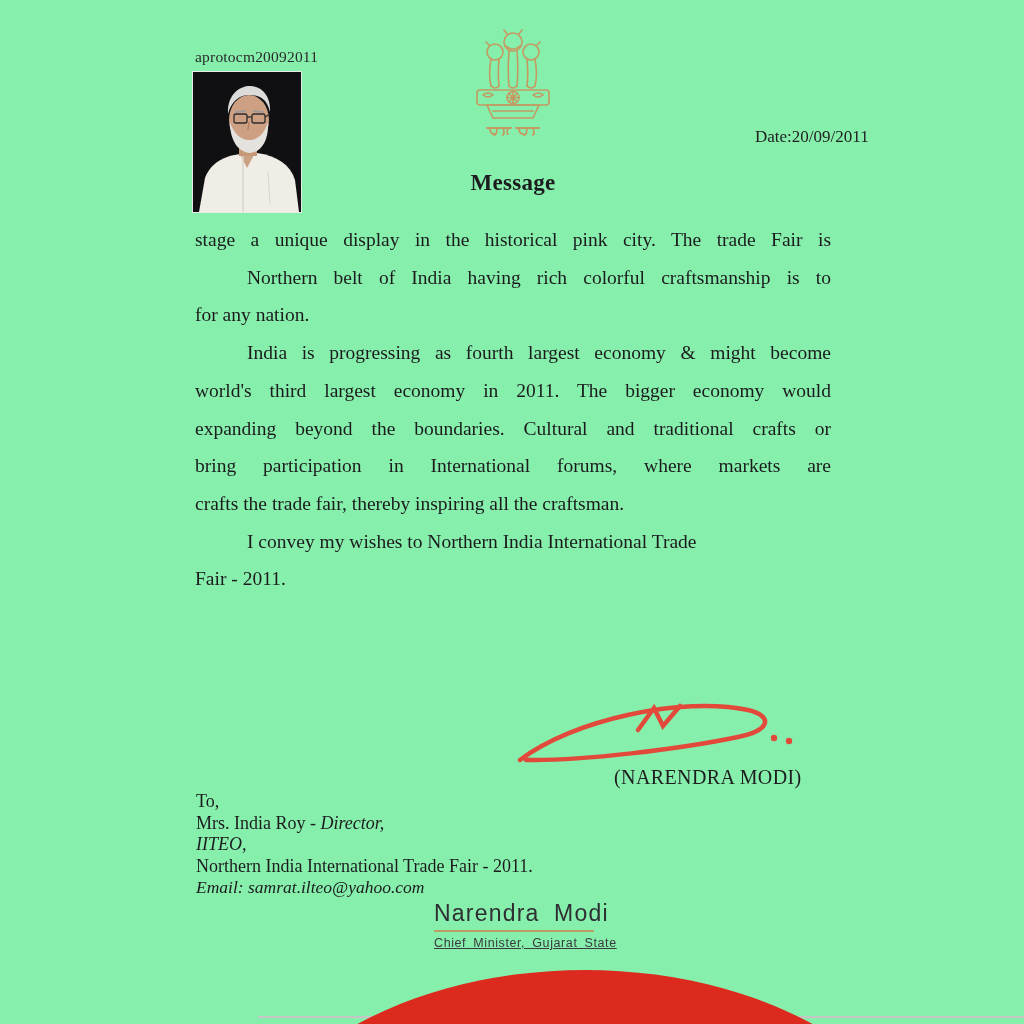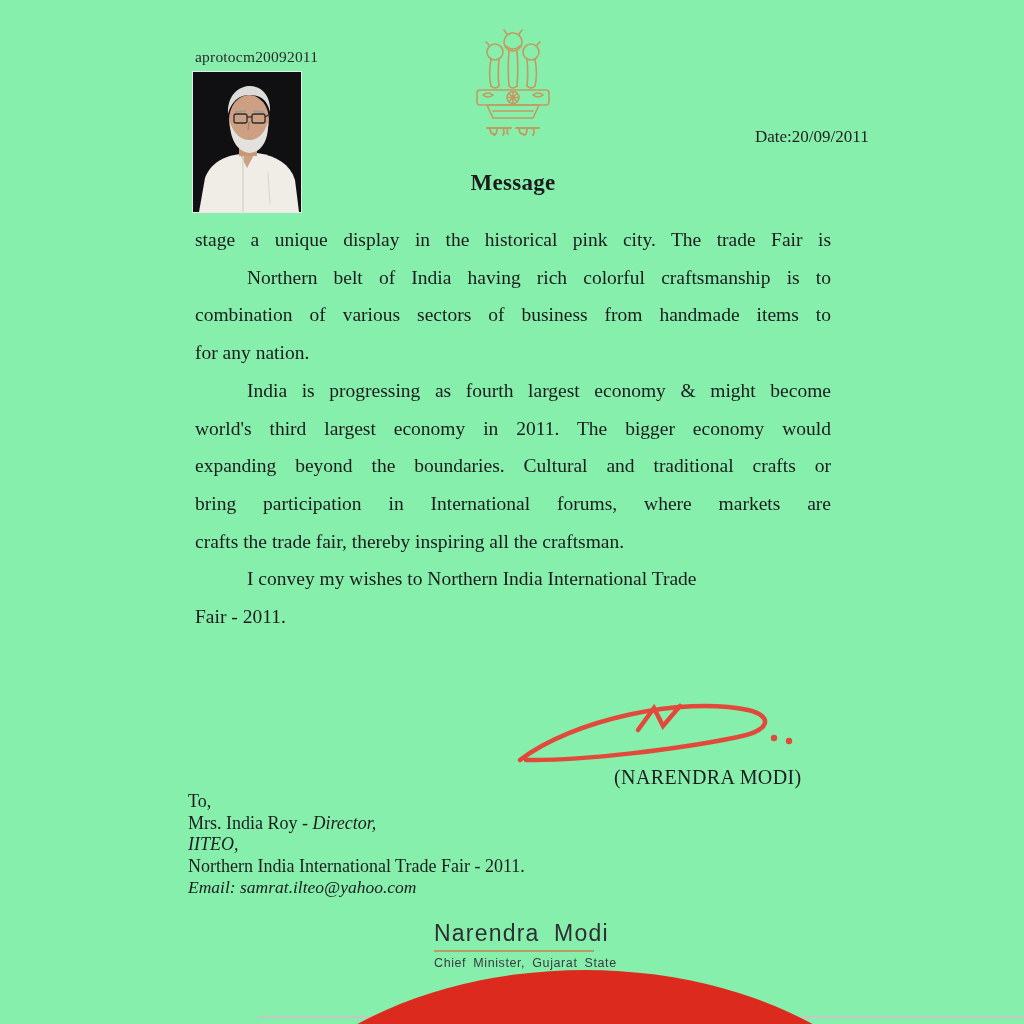--- a/index.html
+++ b/index.html
@@ -22,31 +22,31 @@
   .lline{text-align:left;}
   .indent{text-indent:52px;}
   .b{font-weight:normal;}
   .i{font-style:italic;}
 
   
   #signature-ink{left:512px;top:698px;width:292px;height:82px;}
   #signatory-name{left:614px;top:766px;font-size:20px;color:#1d1d1f;letter-spacing:.4px;}
 
   
-  #recipient{left:188px;top:791px;font-size:18px;line-height:21.5px;color:#1c1c1e;}
+  #recipient{left:196px;top:791px;font-size:18px;line-height:21.5px;color:#1c1c1e;}
   #recipient .row{margin:0;}
   #recipient-email{margin-top:9px;font-size:17.5px;}
 
   
   #footer-sign{left:434px;top:900px;width:180px;}
   #footer-name{font-family:"Liberation Sans", sans-serif;font-size:23px;font-weight:400;
-    color:#2e2e33;letter-spacing:1.2px;word-spacing:7px;white-space:nowrap;margin-top:20px;}
+    color:#2e2e33;letter-spacing:1.2px;word-spacing:7px;white-space:nowrap;}
   #footer-rule{width:160px;height:2px;background:#b99d62;margin-top:3px;}
   #footer-title{font-family:"Liberation Sans", sans-serif;font-size:12.5px;color:#3a3a3f;
-    letter-spacing:.6px;word-spacing:3px;margin-top:4px;white-space:nowrap;}
+    letter-spacing:.6px;word-spacing:3px;margin-top:4px;white-space:nowrap;text-decoration:underline;}
 
   
   #page-edge-line{left:258px;top:1016px;width:766px;height:2px;background:#c6c6c6;z-index:1;}
   #red-dome{left:225px;top:970px;width:720px;height:480px;border-radius:50%;background:#dd2a1e;z-index:2;}
 </style>
 </head>
 <body>
 
 <div id="page">
 
@@ -115,21 +115,20 @@
     </svg>
   </div>
 
   <div class="abs" id="date-line">Date:20/09/2011</div>
 
   <div class="abs" id="doc-title">Message</div>
 
   <div class="abs" id="body-text">
     <div class="jline">stage a unique display in the historical pink city. The trade Fair is</div>
     <div class="jline indent">Northern belt of India having rich colorful craftsmanship is to</div>
-    <div class="jline">combination of various sectors of business from handmade items to</div>
     <div class="lline">for any nation.</div>
 
     <div class="jline indent">India is progressing as fourth largest economy &amp; might become</div>
     <div class="jline">world's third largest economy in 2011. The bigger economy would</div>
     <div class="jline">expanding beyond the boundaries. Cultural and traditional crafts or</div>
     <div class="jline">bring participation in International  forums, where markets are</div>
     <div class="lline">crafts the trade fair, thereby inspiring  all the craftsman.</div>
 
     <div class="lline indent">
       <span>I convey my wishes to </span><span class="b">Northern India International Trade</span>

